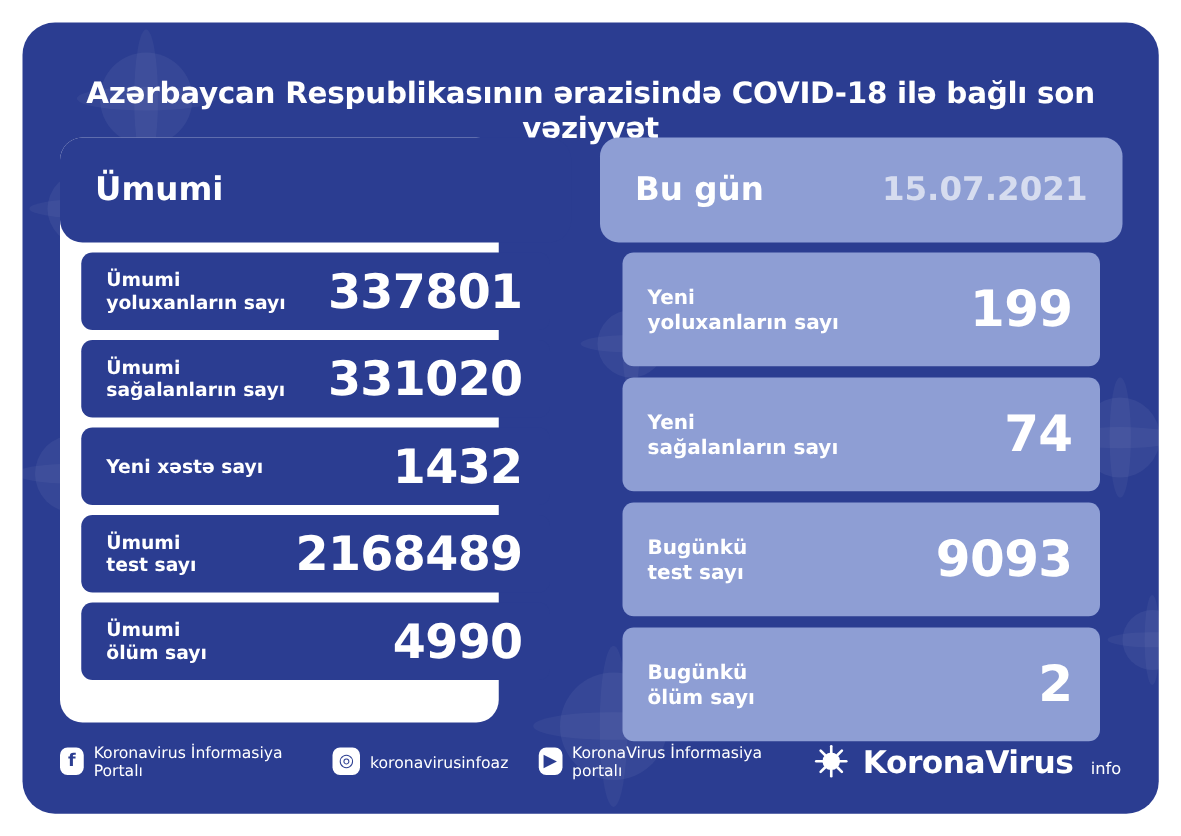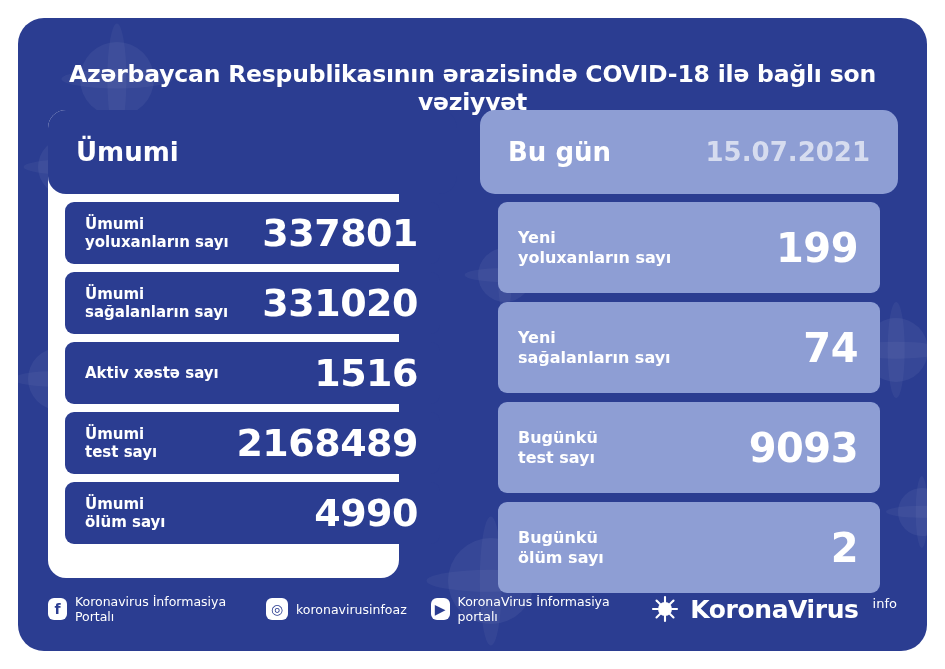--- a/index.html
+++ b/index.html
@@ -188,21 +188,21 @@
   .brand-text {
     color: #ffffff;
     font-size: 25px;
     font-weight: bold;
     letter-spacing: -0.4px;
   }
   .brand-sub {
     color: #ffffff;
     font-size: 13px;
     align-self: flex-start;
-    margin-top: 2px;
+    margin-top: 14px;
     margin-left: 2px;
     padding-left: 12px;
   }
 </style>
 </head>
 <body>
 
 <div id="page">
   <div class="poster">
 
@@ -225,22 +225,22 @@
           <span class="row-label">Ümumi
 yoluxanların sayı</span>
           <span class="row-value">337801</span>
         </div>
         <div class="row">
           <span class="row-label">Ümumi
 sağalanların sayı</span>
           <span class="row-value">331020</span>
         </div>
         <div class="row">
-          <span class="row-label">Aktiv xəstə sayı</span>
-          <span class="row-value">1516</span>
+          <span class="row-label">Yeni xəstə sayı</span>
+          <span class="row-value">1432</span>
         </div>
         <div class="row">
           <span class="row-label">Ümumi
 test sayı</span>
           <span class="row-value">2168489</span>
         </div>
         <div class="row">
           <span class="row-label">Ümumi
 ölüm sayı</span>
           <span class="row-value">4990</span>

